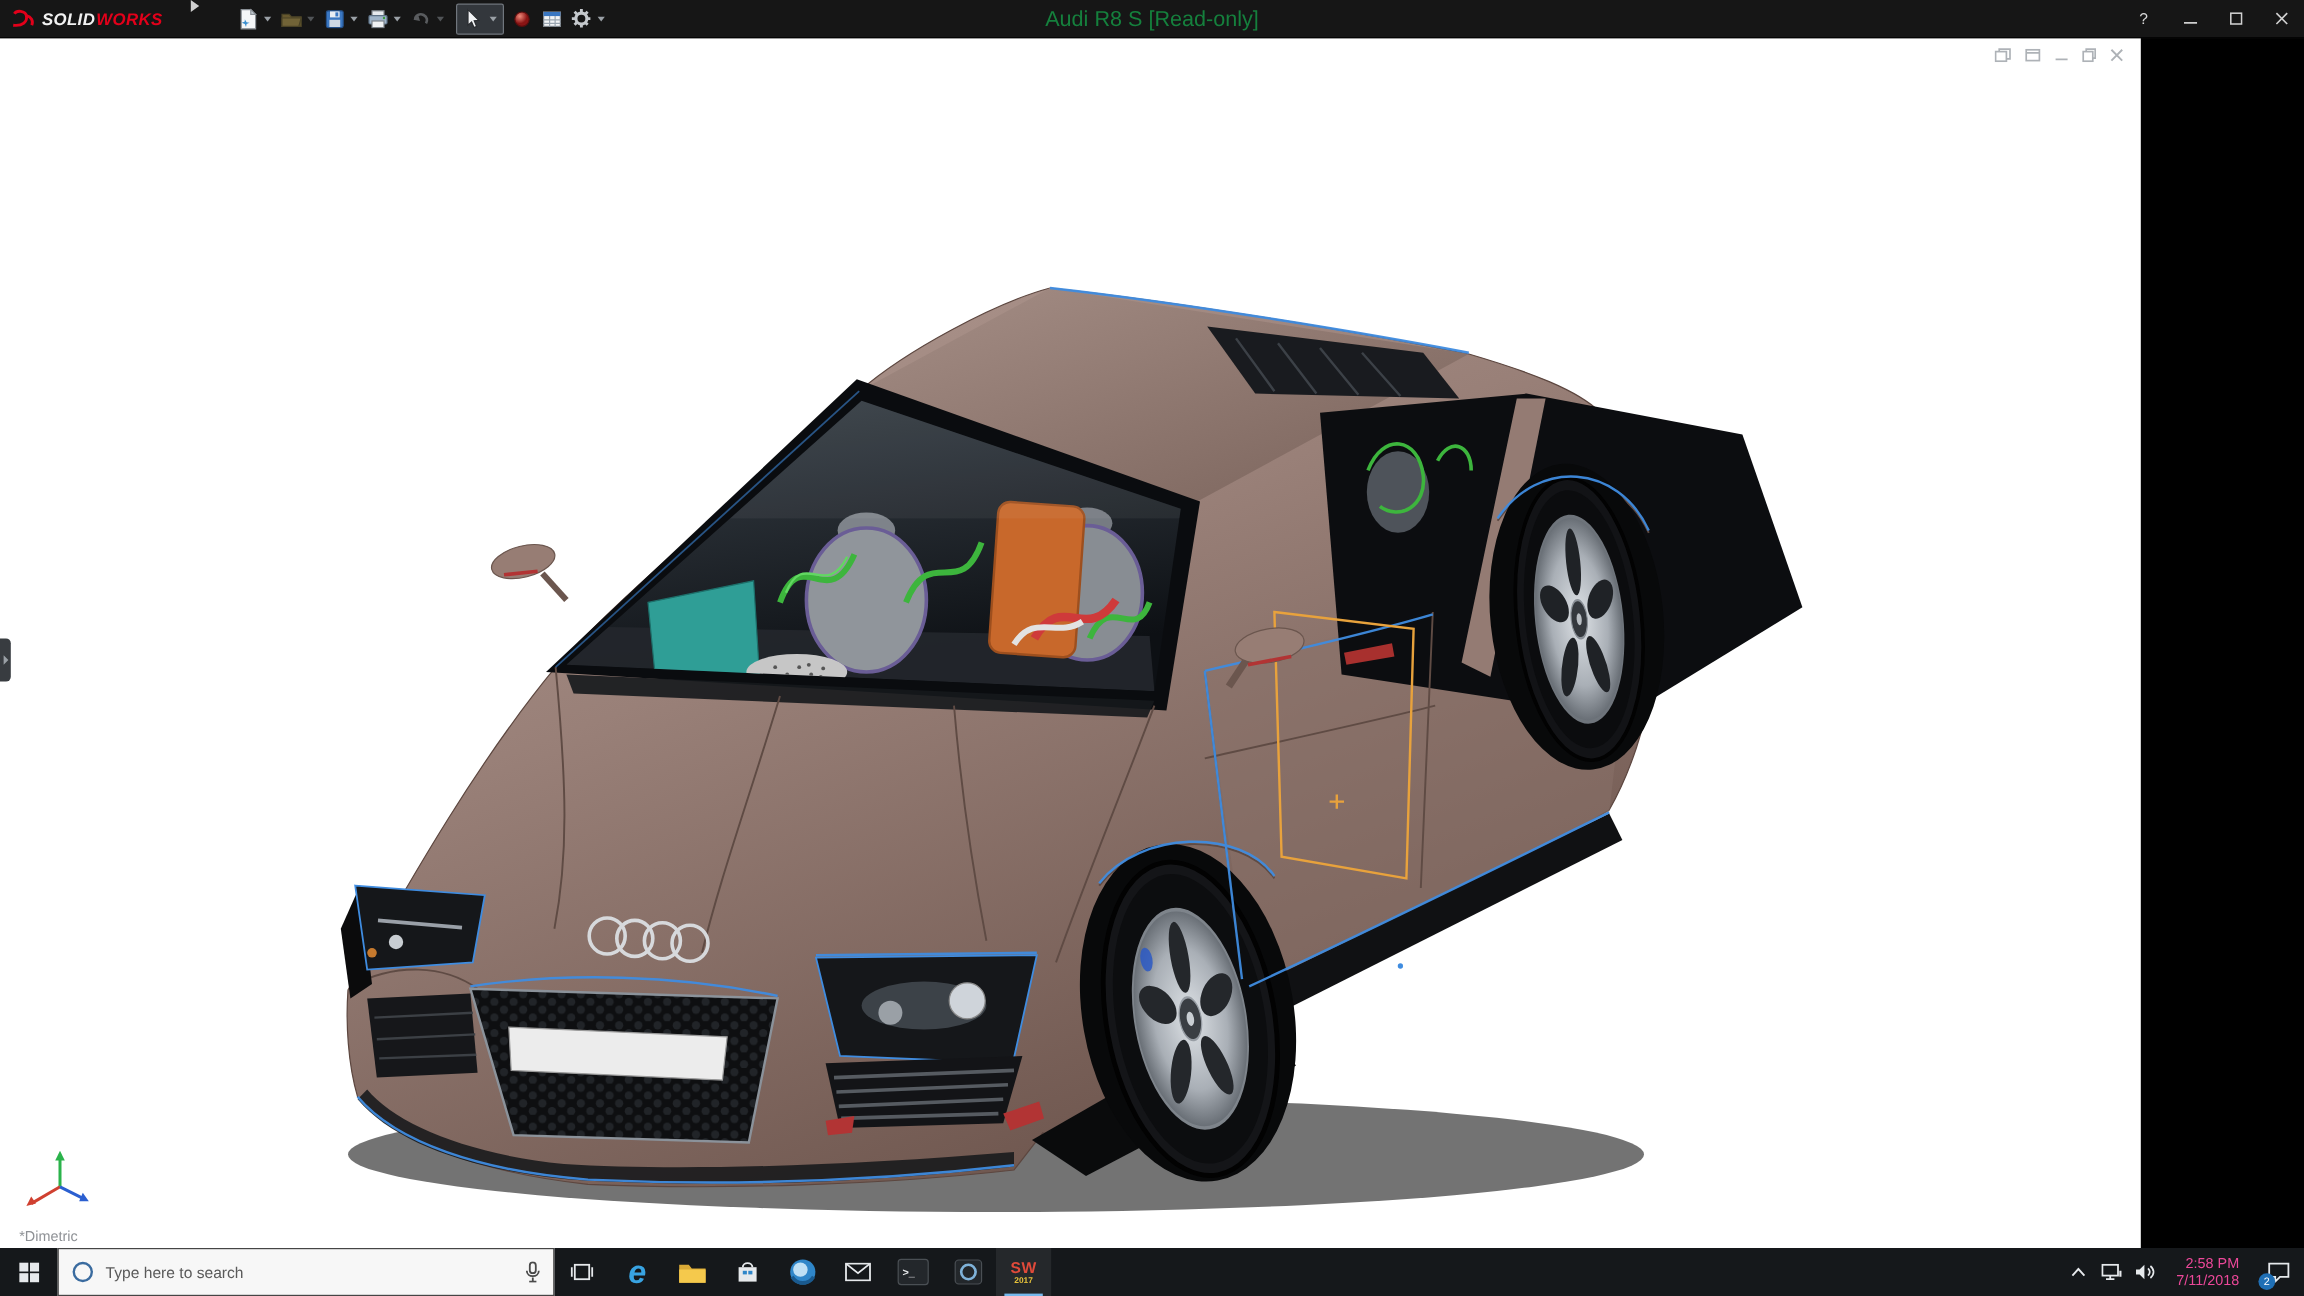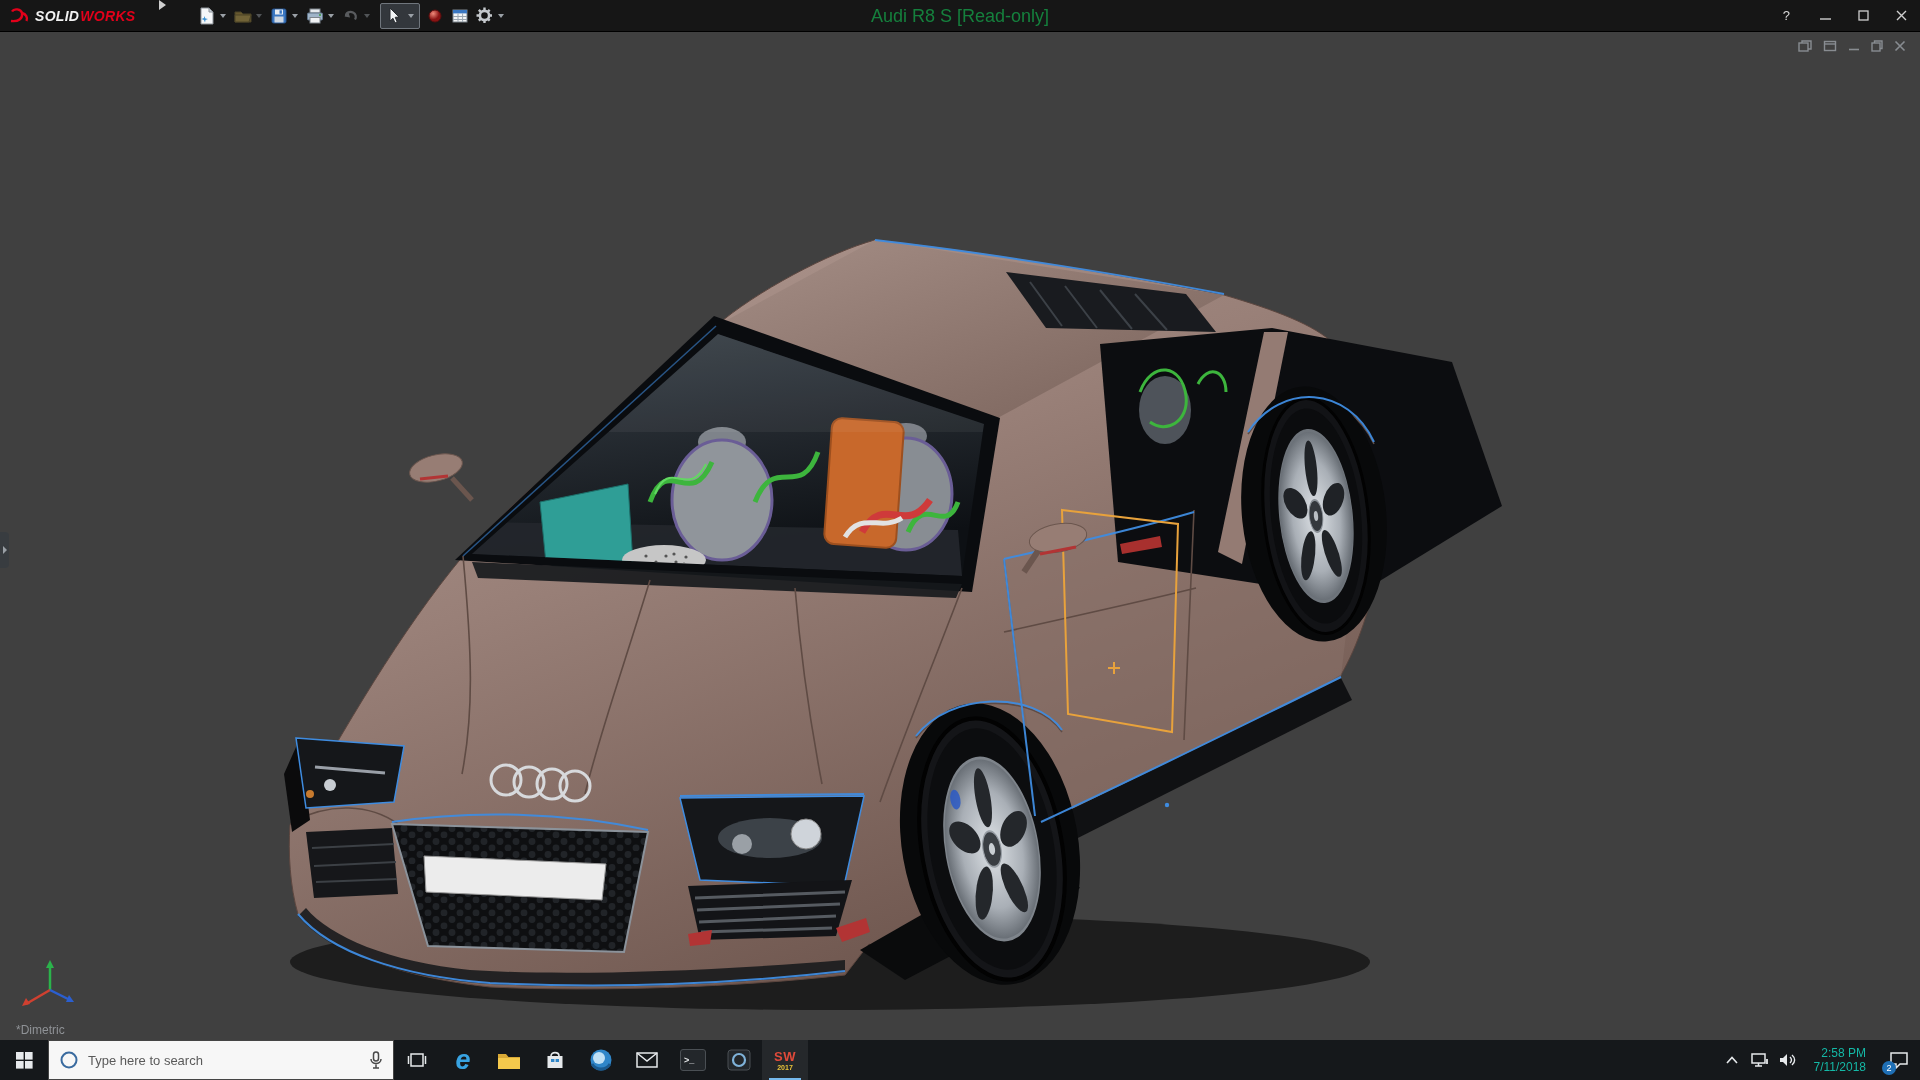--- a/index.html
+++ b/index.html
@@ -22,50 +22,50 @@
   .active-box { display:flex; align-items:center; border:1px solid #70767d; background:#33373c;
                 border-radius:2px; padding:0 1px; margin-right:2px; }
   .dim { opacity:.45; }
   .tb-title { position:absolute; left:50%; top:50%; transform:translate(-50%,-50%);
               font-size:18px; color:#15803d; white-space:nowrap; }
   .tb-right { margin-left:auto; display:flex; align-items:center; height:100%; }
   .help-btn { font-size:13px; color:#d8d8d8; padding:0 16px; height:100%; display:flex; align-items:center; }
   .wbtn { width:38px; height:100%; display:flex; align-items:center; justify-content:center; }
 
   
-  .viewport { position:relative; width:1920px; height:1008px; background:#404040; overflow:hidden; }
+  .viewport { position:relative; width:1784px; height:1008px; background:#ffffff; overflow:hidden; }
   .car-svg { position:absolute; left:0; top:0; }
   .doc-controls { position:absolute; top:8px; right:14px; display:flex; gap:11px; opacity:.8; }
   .dc { display:flex; align-items:center; justify-content:center; }
   .view-label { position:absolute; left:16px; bottom:3px; color:#8f9296; font-size:12px; }
   .triad { position:absolute; left:16px; bottom:22px; }
   .flyout { position:absolute; left:0; top:500px; width:9px; height:36px; background:#383c40;
             border-radius:0 4px 4px 0; display:flex; align-items:center; justify-content:center; }
   .flyout-tri { width:0; height:0; border-top:4px solid transparent; border-bottom:4px solid transparent;
                 border-left:4px solid #9aa0a6; }
 
   
   .taskbar { height:40px; background:#15181b; display:flex; align-items:stretch; }
   .start { width:48px; display:flex; align-items:center; justify-content:center; }
-  .search { width:346px; background:#f7f7f7; border:1px solid #454545; display:flex;
+  .search { width:414px; background:#f7f7f7; border:1px solid #454545; display:flex;
             align-items:center; gap:9px; padding:0 10px; }
   .search-text { color:#5a5a5a; font-size:13px; flex:1; white-space:nowrap; }
   .slot { width:46px; display:flex; align-items:center; justify-content:center; position:relative; }
   .slot.active { background:rgba(255,255,255,.07); }
   .slot.active::after { content:""; position:absolute; left:7px; right:7px; bottom:0; height:2px; background:#76b9ed; }
   .edge-e { font-size:27px; font-weight:bold; font-style:italic; color:#38a3e2; line-height:1; }
   .cmd-tile { width:26px; height:22px; background:#23272b; border:1px solid #4a4f54; border-radius:3px;
               color:#e8eaec; font-size:9px; font-weight:bold; display:flex; align-items:center; padding-left:3px; }
   .sw-tile { display:flex; flex-direction:column; align-items:center; line-height:1;justify-content:flex-end; }
   .sw-top { color:#e04a3a; font-weight:bold; font-size:13px; letter-spacing:.5px; }
   .sw-year { color:#e8c33a; font-size:7px; font-weight:bold; margin-top:1px; }
   .tray { margin-left:auto; display:flex; align-items:center; }
   .tray-ic { width:28px; height:40px; display:flex; align-items:center; justify-content:center; }
   .clock { display:flex; flex-direction:column; align-items:flex-end; justify-content:center;
-           color:#14b8a6; font-size:12px; line-height:14px; padding:0 12px; }
+           color:#ec4899; font-size:12px; line-height:14px; padding:0 12px; }
   .action { width:42px; height:40px; display:flex; align-items:center; justify-content:center; position:relative; }
   .badge { position:absolute; left:4px; bottom:5px; min-width:14px; height:14px; border-radius:7px;
            background:#1f6fb5; color:#fff; font-size:9px; display:flex; align-items:center;
            justify-content:center; padding:0 3px; }
 </style>
 </head>
 <body>
 
 <div class="titlebar">
   <div class="logo">

